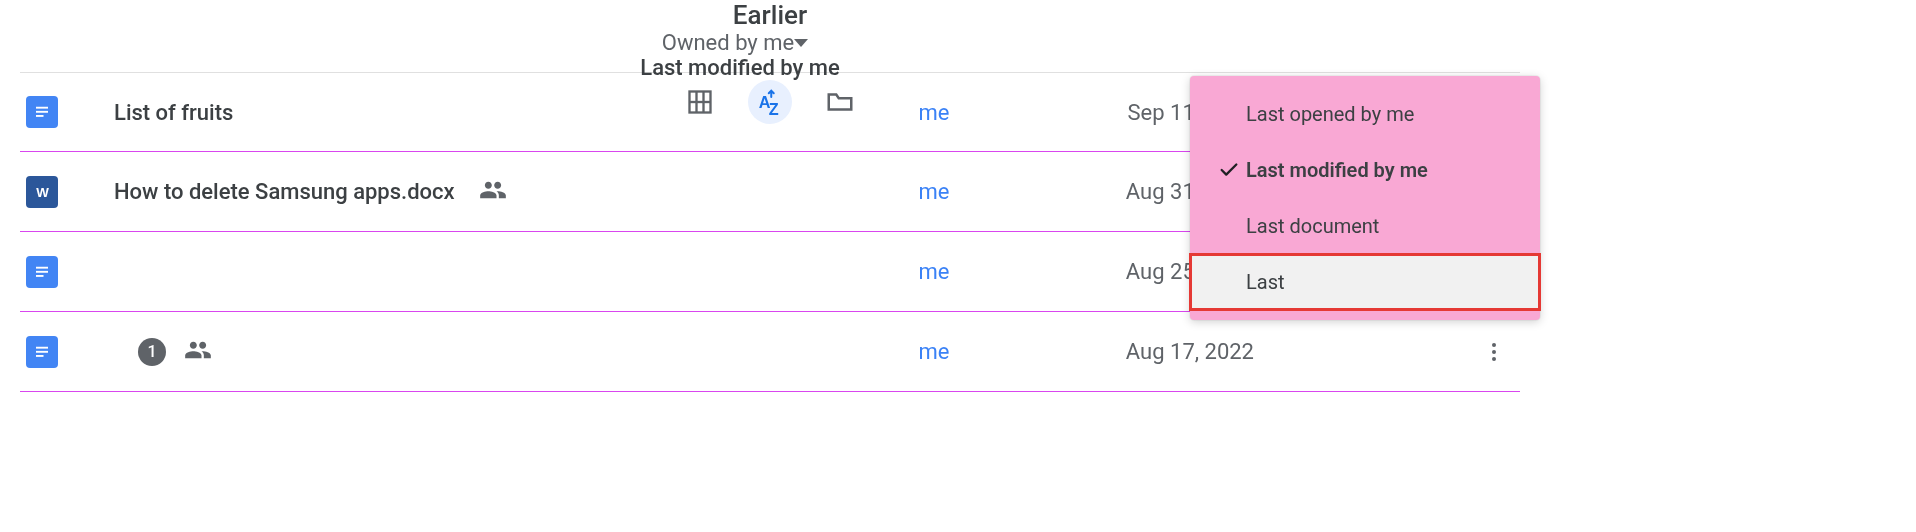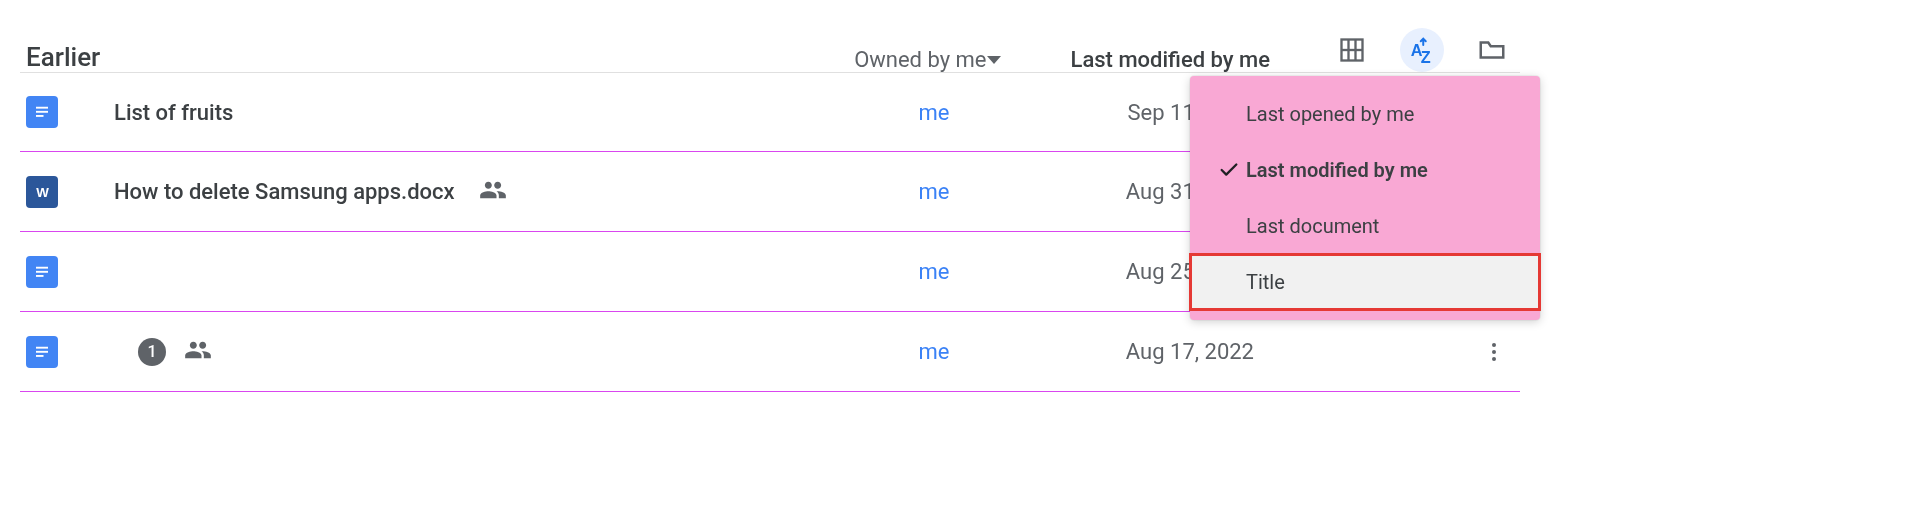--- a/index.html
+++ b/index.html
@@ -10,23 +10,24 @@
     color: #3c4043;
     width: 1916px;
   }
   .wrap {
     width: 1540px;
     padding: 0 20px;
     position: relative;
   }
   .header {
     display: flex;
-    align-items: flex-end;
+    align-items: center;
     height: 72px;
     padding: 0 6px;
+    flex-direction: column;
   }
   .section-title {
     font-size: 26px;
     color: #3c4043;
     font-weight: 500;
     flex: 0 0 auto;
   }
   .header-spacer { flex: 1 1 auto; }
   .owner-filter {
     display: flex;
@@ -299,16 +300,16 @@
           </svg>
         </span>
         <span>Last modified by me</span>
       </div>
       <div class="menu-item">
         <span class="check"></span>
         <span>Last document</span>
       </div>
       <div class="menu-item highlight">
         <span class="check"></span>
-        <span>Title</span>
+        <span>Last</span>
       </div>
     </div>
 </div>
 
 </body></html>

